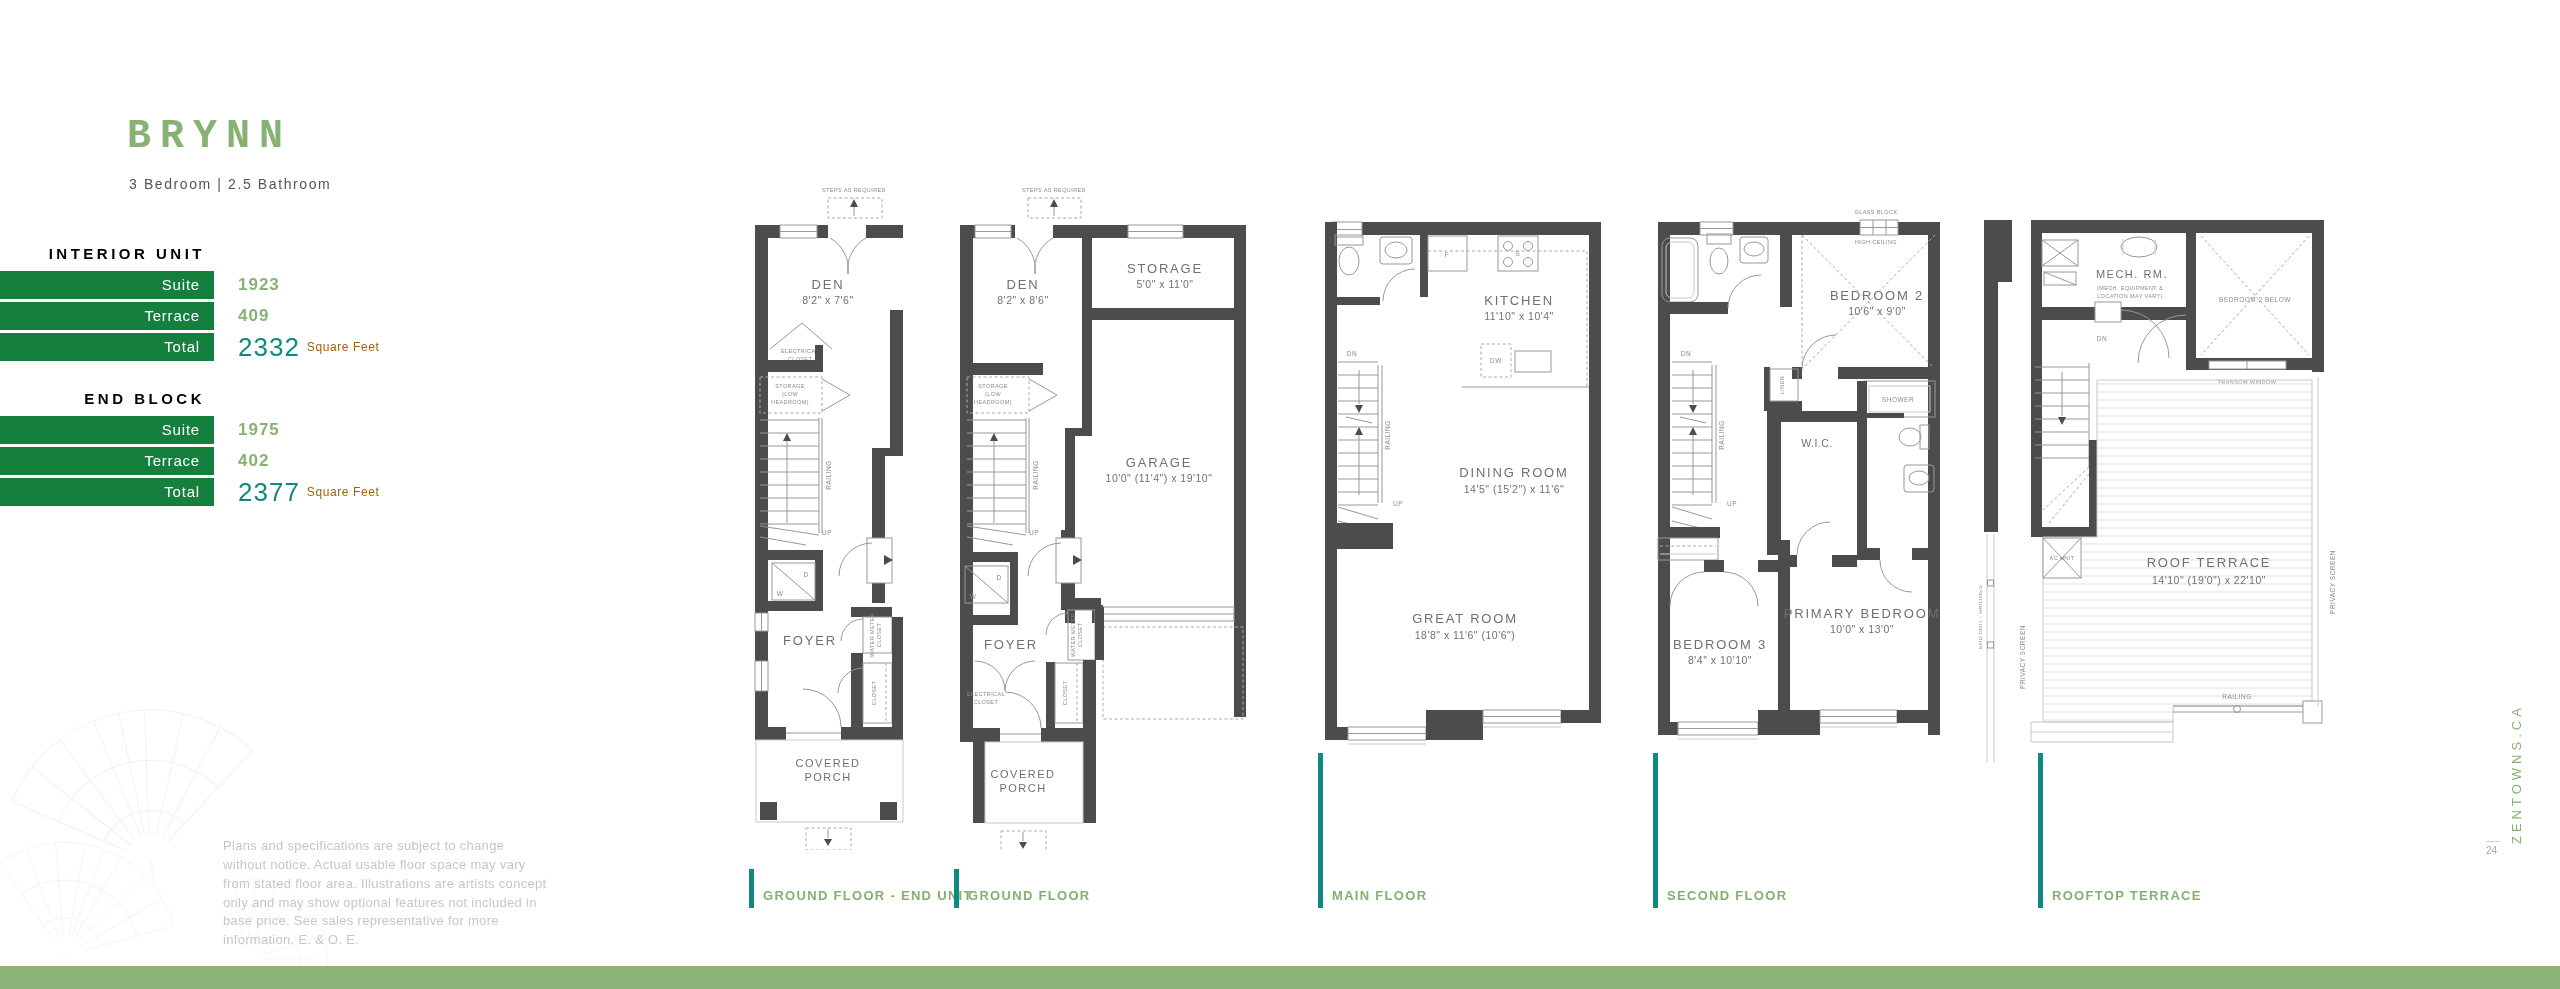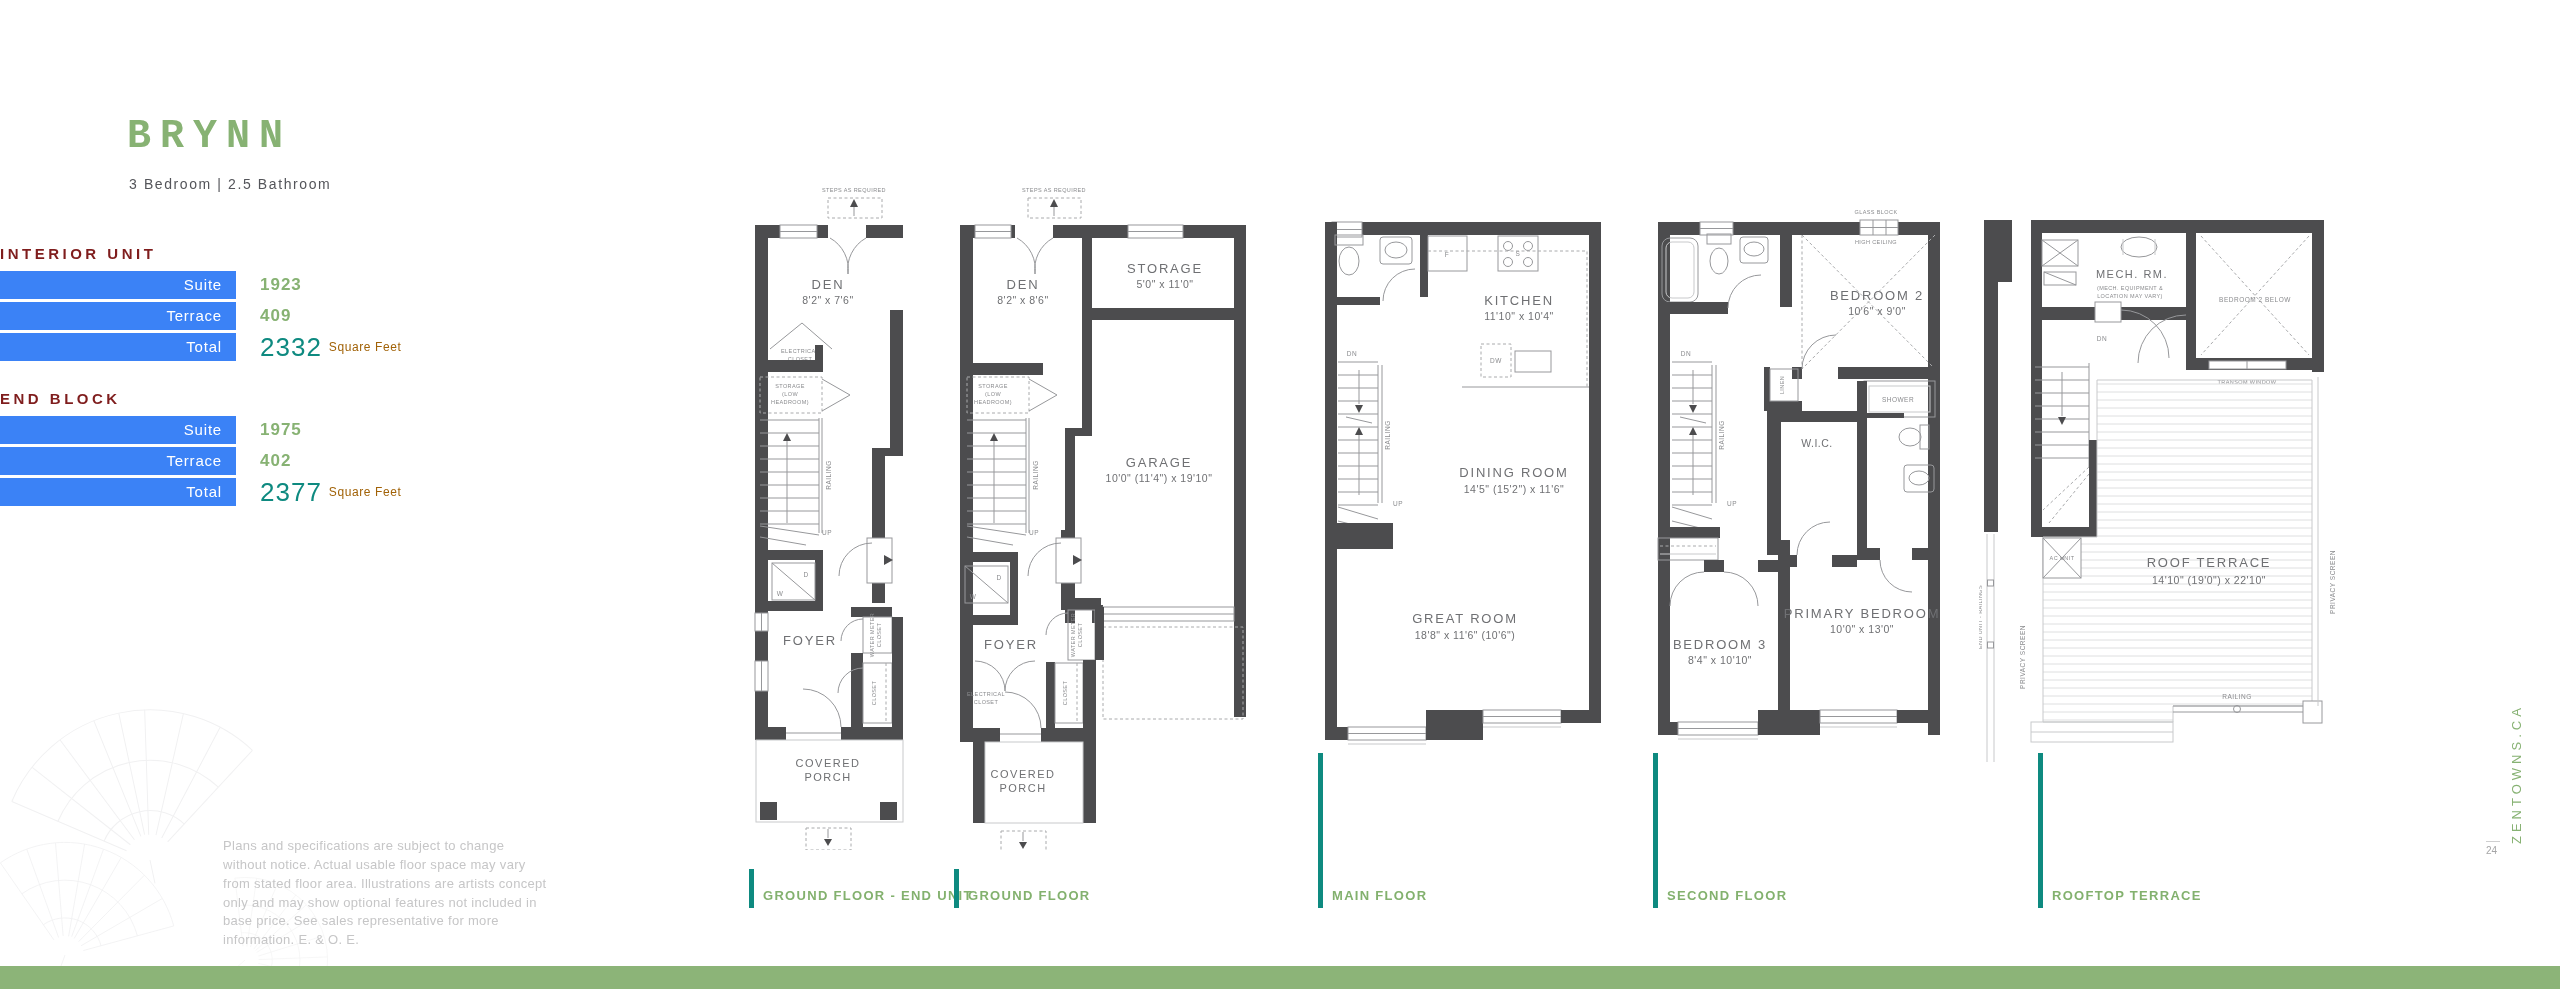--- a/index.html
+++ b/index.html
@@ -1,23 +1,23 @@
 <!DOCTYPE html>
 <html><head>
 <meta charset="utf-8">
 <style>
   html,body{margin:0;padding:0;background:#fff}
   .page{position:relative;width:2560px;height:989px;background:#fff;font-family:"Liberation Sans",sans-serif;overflow:hidden}
   .title{position:absolute;left:127px;top:114px;margin:0;font-family:Liberation Mono, monospace;font-size:40px;font-weight:700;letter-spacing:9px;color:#87B273}
   .subtitle{position:absolute;left:129px;top:176px;font-size:14px;letter-spacing:1.6px;color:#54555A}
   .specs{position:absolute;left:0;top:245px}
   .spec-section+.spec-section{margin-top:29px}
-  .spec-head{width:207px;box-sizing:border-box;font-size:15px;letter-spacing:3.5px;color:#7f1d1d;margin:0 0 9px;padding-right:2px}
+  .spec-head{width:207px;box-sizing:border-box;text-align:right;font-size:15px;letter-spacing:3.5px;color:#000000;margin:0 0 9px;padding-right:2px}
   .spec-row{display:flex;align-items:center;margin-bottom:3px;height:28px}
-  .spec-bar{width:236px;height:28px;background:#3b82f6;color:#fff;font-size:15px;letter-spacing:.8px;text-align:right;line-height:28px;padding-right:14px;box-sizing:border-box}
+  .spec-bar{width:214px;height:28px;background:#15803d;color:#fff;font-size:15px;letter-spacing:.8px;text-align:right;line-height:28px;padding-right:14px;box-sizing:border-box}
   .spec-val{margin-left:24px;font-size:17px;font-weight:700;letter-spacing:1px;color:#87B273}
   .spec-row.total .spec-val{font-size:26px;font-weight:400;color:#0E8A80}
   .spec-unit{font-size:12px;color:#a16207;margin-left:7px;letter-spacing:.6px}
   .disclaimer{position:absolute;left:223px;top:837px;width:328px;font-size:13px;line-height:1.45;color:#C6C6C7;letter-spacing:.3px}
   .website{position:absolute;left:2509px;top:704px;height:140px;writing-mode:vertical-rl;transform:rotate(180deg);font-size:13px;letter-spacing:4px;color:#87B273}
   .pagenum{position:absolute;left:2486px;top:841px;width:14px;border-top:1px solid #CFCFD0;padding-top:3px;font-size:10px;color:#A5A5A6}
   .fbar{position:absolute;width:5px;background:#0E8A80}
   .fbar.s{top:869px;height:39px}
   .fbar.t{top:753px;height:155px}
   .flabel{position:absolute;top:888px;font-size:13px;font-weight:700;letter-spacing:1.3px;color:#83B16E;white-space:nowrap}

